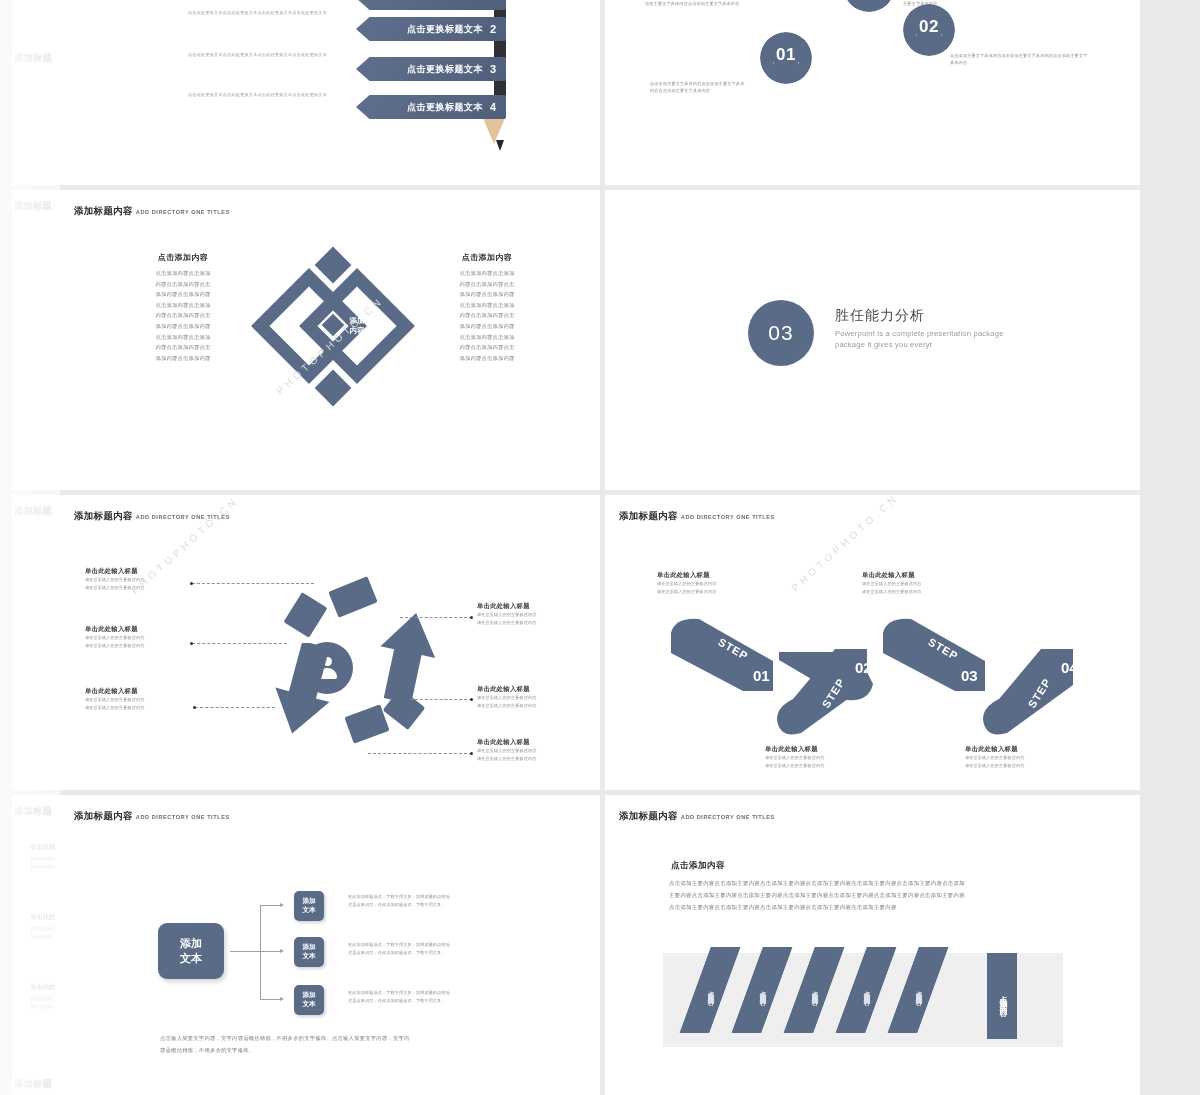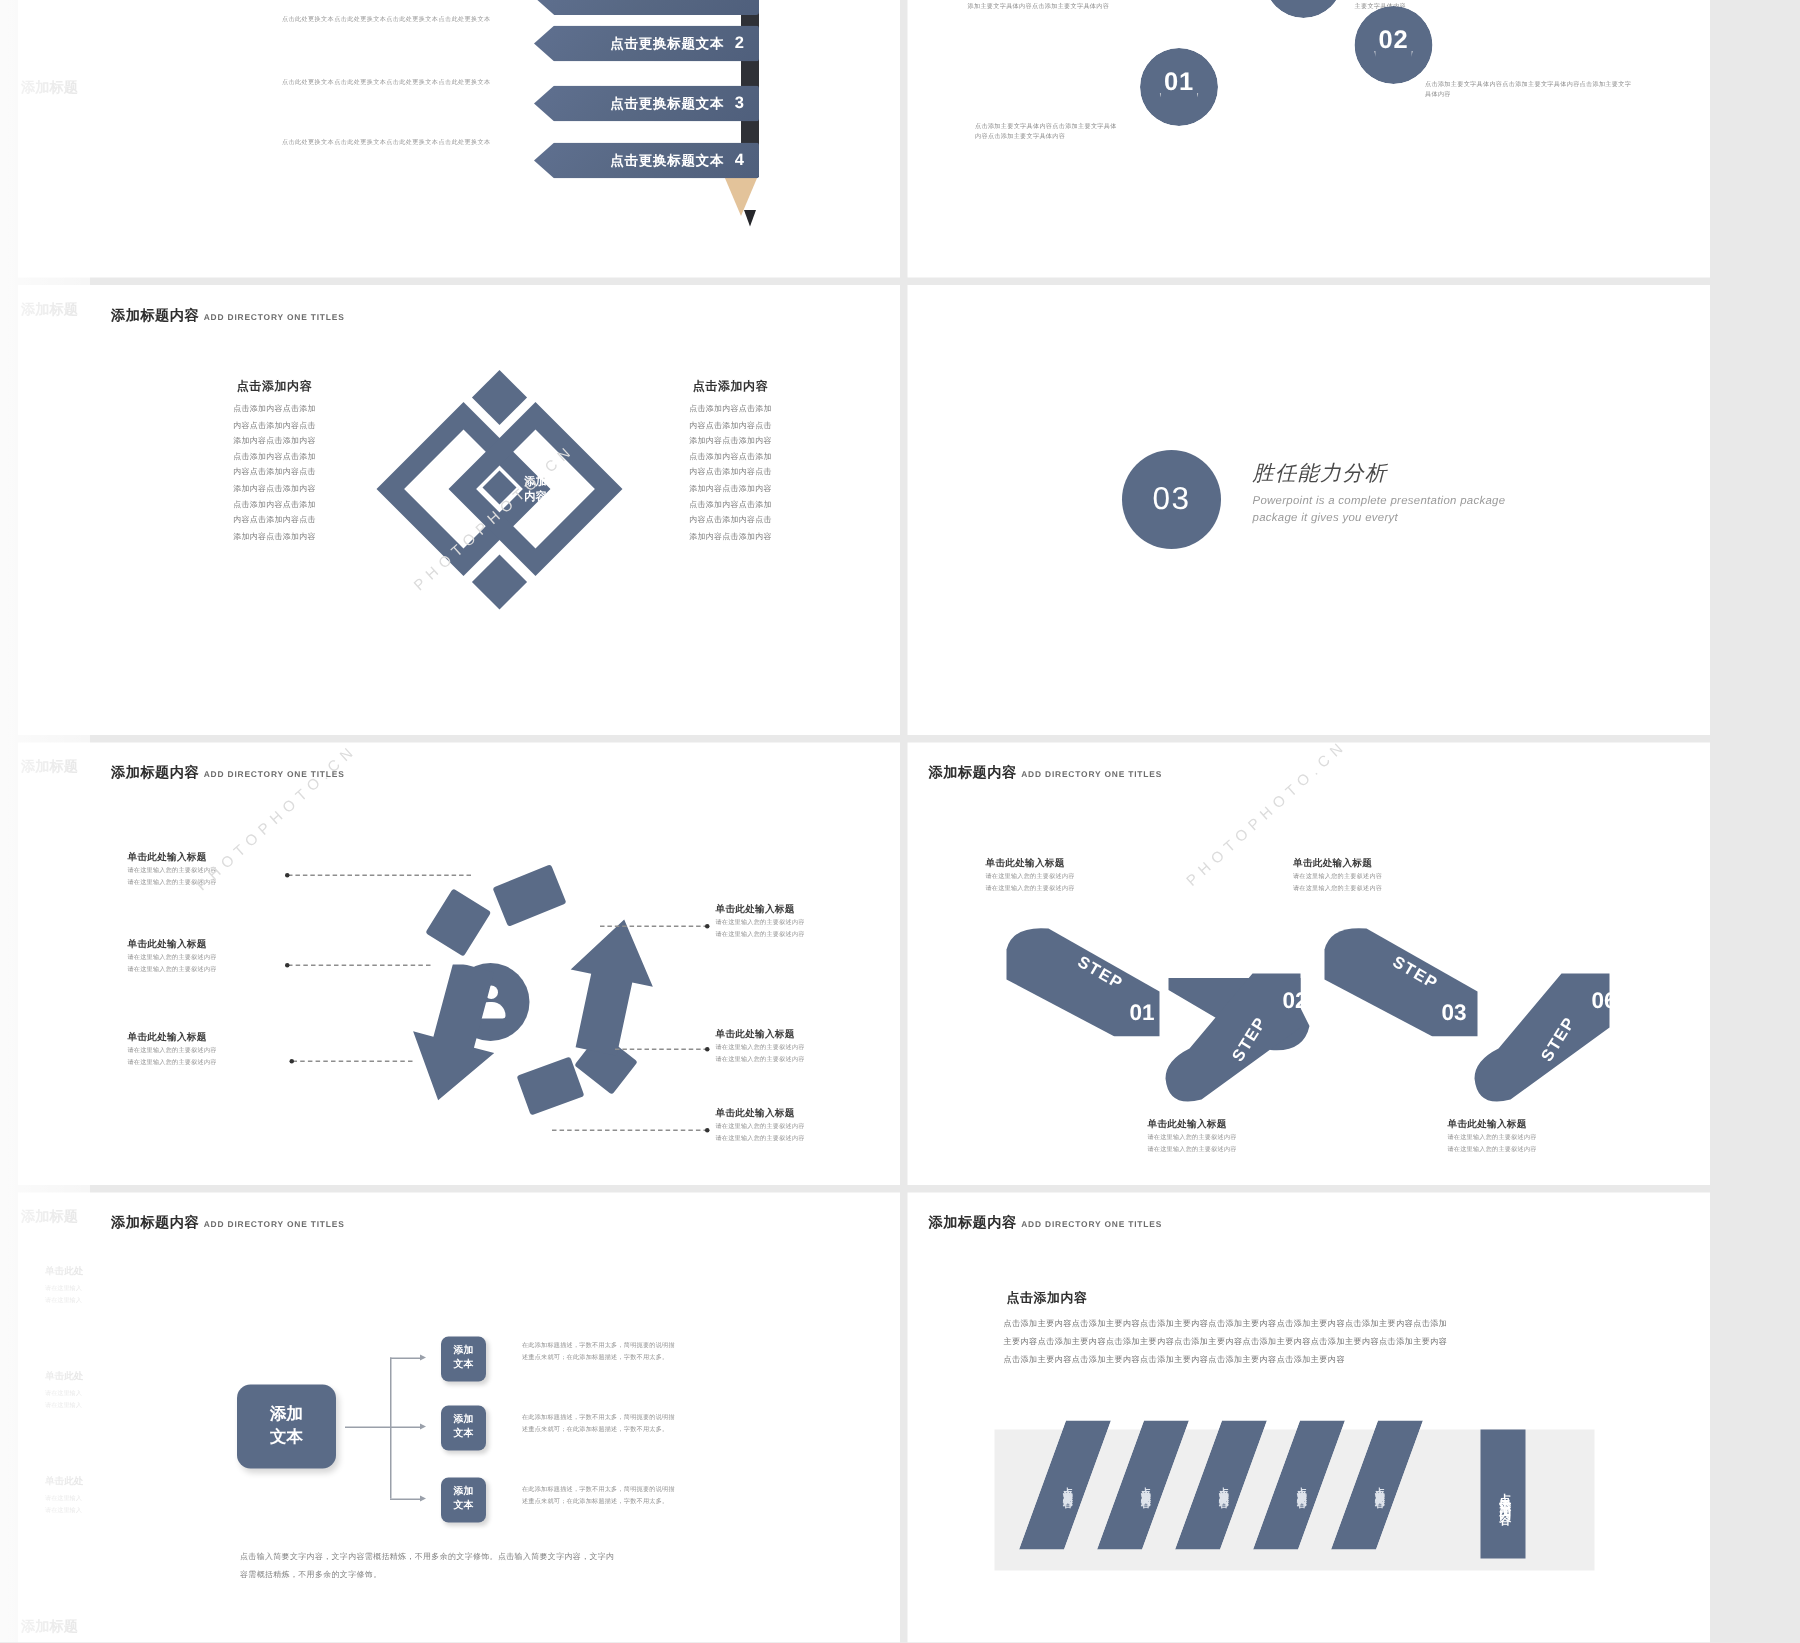--- a/index.html
+++ b/index.html
@@ -85,21 +85,21 @@
   .col-txt .h{ font-size:8px; font-weight:bold; color:#333; text-align:center; margin-bottom:5px; letter-spacing:.4px;}
   .col-txt .p{ font-size:5.3px; color:#7d7d7d; line-height:2.0; text-align:center; letter-spacing:.2px;}
 
   
   .circ03{
     position:absolute; width:66px; height:66px; border-radius:50%;
     background:#5a6b87; color:#fff;
     display:flex; align-items:center; justify-content:center;
     font-size:21px; letter-spacing:1px;
   }
-  .sec-title{ position:absolute;font-style:italic; }
+  .sec-title{ position:absolute; }
   .sec-title .cn{ font-size:14px; color:#4a4a4a; letter-spacing:1px; }
   .sec-title .en{ font-size:7.6px; color:#9b9b9b; line-height:1.5; margin-top:3px; letter-spacing:.2px;}
   .seg{ position:absolute; background:#5a6b87; }
   .centercirc{
     position:absolute; width:52px;height:52px;border-radius:50%;background:#5a6b87;
     display:flex;align-items:center;justify-content:center;
   }
   .person-head{ width:9px;height:9px;border-radius:50%;background:#fff; margin:0 auto; }
   .person-body{ width:20px;height:11px;background:#fff;border-radius:9px 9px 2px 2px;margin-top:1.5px;}
   .conn{ position:absolute; border-top:1px dashed #8e8e8e; height:0;}
@@ -442,21 +442,21 @@
     <div class="step" style="left:0;top:0;">
       <div class="word" style="left:322px; top:148px; transform:rotate(30deg);">STEP</div>
       <div class="num" style="left:356px; top:172px;">03</div>
     </div>
 
     <svg style="position:absolute; top:152px; left:372px;" width="110" height="90">
       <path d="M64 2 L96 2 L96 38 L30 86 Q 8 92 6 72 Q 6 60 22 52 Z" fill="#5a6b87"></path>
     </svg>
     <div class="step" style="left:0;top:0;">
       <div class="word" style="left:418px; top:192px; transform:rotate(-58deg);">STEP</div>
-      <div class="num" style="left:456px; top:164px;">06</div>
+      <div class="num" style="left:456px; top:164px;">04</div>
     </div>
 
     <div class="blk" style="left:160px; top:250px; width:110px;">
       <div class="microtitle">单击此处输入标题</div>
       <div class="microbody">请在这里输入您的主要叙述内容</div>
       <div class="microbody">请在这里输入您的主要叙述内容</div>
     </div>
     <div class="blk" style="left:360px; top:250px; width:110px;">
       <div class="microtitle">单击此处输入标题</div>
       <div class="microbody">请在这里输入您的主要叙述内容</div>

